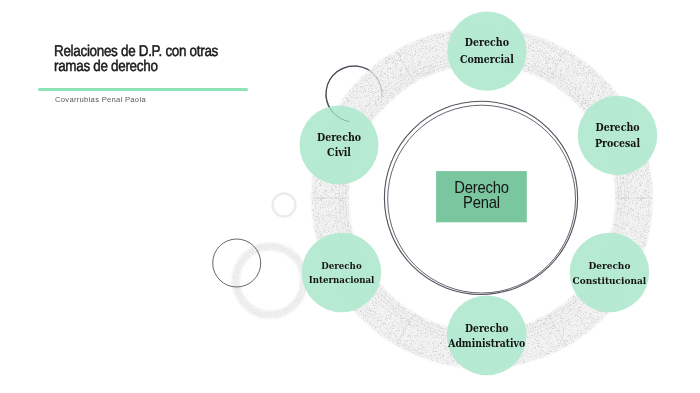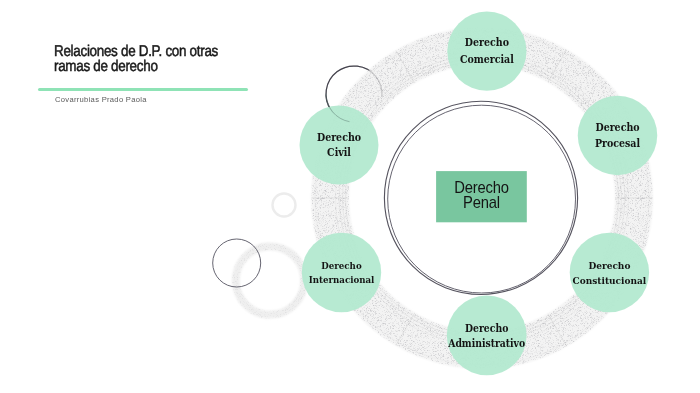--- a/index.html
+++ b/index.html
@@ -147,15 +147,15 @@
     <g>
       <path d="M 326 94 A 28 28 0 0 0 349.1 121.6" fill="none" stroke="#54706a" stroke-width="1.0" stroke-linecap="round" stroke-opacity="0.42"></path>
     </g>
   </svg>
 
   <div class="title">
     <div>Relaciones de D.P. con otras</div>
     <div>ramas de derecho</div>
   </div>
   <div class="rule"></div>
-  <div class="author">Covarrubias Prado Paola</div>
+  <div class="author">Covarrubias Penal Paola</div>
 
 </div>
 
 </body></html>

